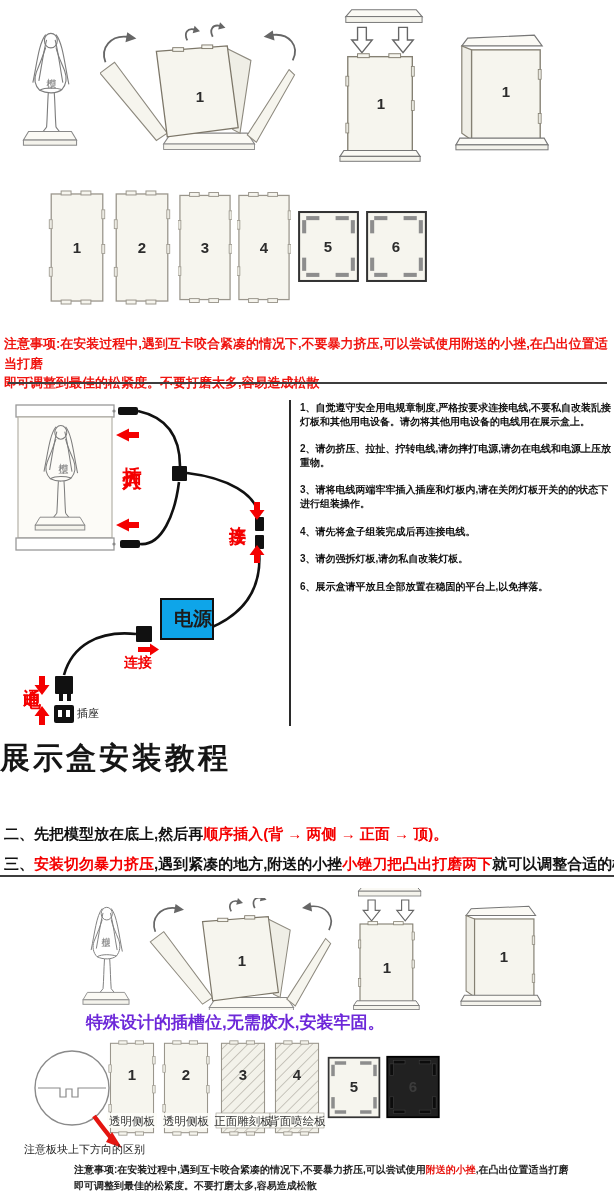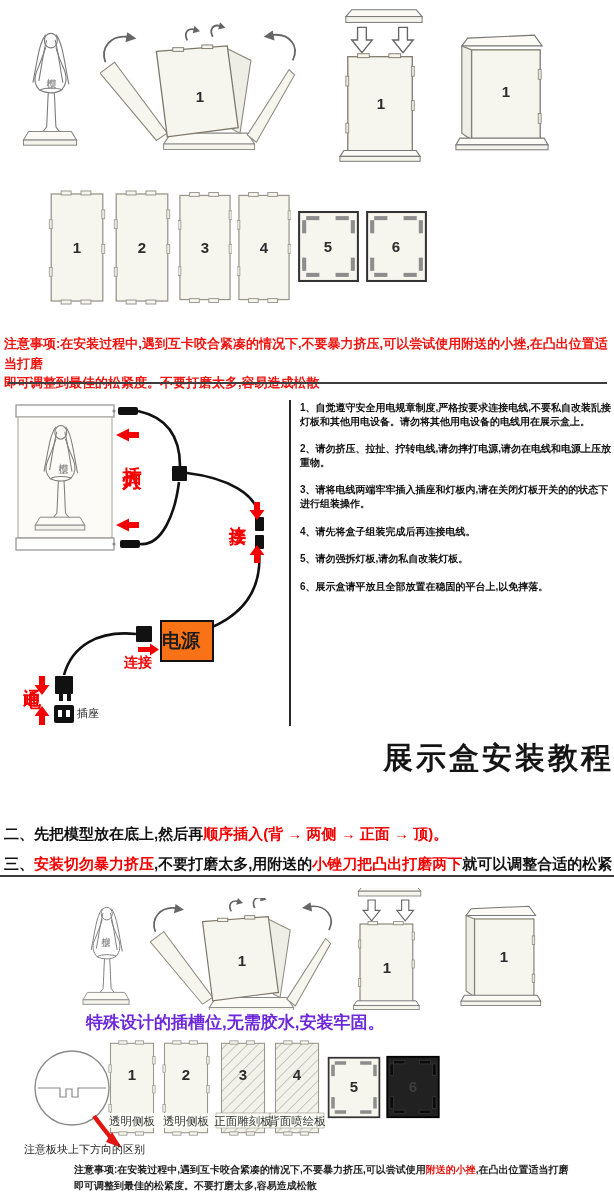--- a/index.html
+++ b/index.html
@@ -10,28 +10,28 @@
   .b{font-weight:700;}
   .warn-top{left:4px;top:334px;width:606px;font-size:13px;line-height:1.5;font-weight:700;color:#f01510;}
   .warn-top .xb{font-weight:900;}
   .divider1{left:8px;top:382px;width:599px;height:2px;background:#3d3d3d;}
   .divider2{left:0;top:875px;width:614px;height:2px;background:#3d3d3d;}
   .vline{left:289px;top:400px;width:2px;height:326px;background:#2b2b2b;}
   .vtext{writing-mode:vertical-rl;text-orientation:upright;letter-spacing:2px;}
   .lbl-insert{left:119px;top:452px;font-size:19px;font-weight:700;color:#f40000;}
   .lbl-connect-side{left:226px;top:512px;font-size:17px;font-weight:700;color:#f40000;}
   .lbl-power-on{left:20px;top:674px;font-size:18px;font-weight:700;color:#f40000;}
-  .power-box{left:160px;top:620px;width:50px;height:38px;border:2px solid #111;
-             display:flex;align-items:center;justify-content:flex-start;font-size:19px;font-weight:600;background:#f97316;}
+  .power-box{left:160px;top:598px;width:50px;height:38px;border:2px solid #111;
+             display:flex;align-items:center;justify-content:flex-end;font-size:19px;font-weight:600;background:#0ea5e9;}
   .lbl-connect-mid{left:124px;top:654px;font-size:14px;font-weight:700;color:#f40000;}
   .lbl-socket{left:77px;top:706px;font-size:11px;color:#111;}
   .lbl-model{color:#8a8a8a;font-size:10px;letter-spacing:1px;}
   .safety-col{left:300px;top:401px;width:312px;font-size:10px;font-weight:600;line-height:1.36;color:#111;}
   .safety-col p{margin:0 0 14px 0;}
-  .title{left:0;top:738px;width:614px;text-align:right;font-size:30px;font-weight:700;letter-spacing:3px;color:#151515;}
+  .title{left:0;top:738px;width:614px;text-align:left;font-size:30px;font-weight:700;letter-spacing:3px;color:#151515;}
   .step{font-size:15px;font-weight:600;white-space:nowrap;color:#111;}
   .step .red{color:#f40000;}
   .step1{left:4px;top:794px;}
   .step2{left:4px;top:825px;text-align:center;}
   .step3{left:4px;top:855px;}
   .caption-red{left:86px;top:1011px;font-size:17px;font-weight:700;color:#6d28d9;}
   .circle-note{left:24px;top:1142px;font-size:11px;color:#222;}
   .warn-bottom{left:74px;top:1162px;width:530px;font-size:10px;font-weight:600;line-height:1.6;color:#222;}
   .warn-bottom .xb{color:#e81610;font-weight:700;}
   svg{display:block;}
@@ -237,31 +237,31 @@
   <span class="abs lbl-connect-mid">连接</span>
   <span class="abs vtext lbl-power-on">通电</span>
   <span class="abs lbl-socket">插座</span>
   <div class="abs vline"></div>
 
   <div class="abs safety-col">
     <p>1、自觉遵守安全用电规章制度,严格按要求连接电线,不要私自改装乱接灯板和其他用电设备。请勿将其他用电设备的电线用在展示盒上。</p>
     <p>2、请勿挤压、拉扯、拧转电线,请勿摔打电源,请勿在电线和电源上压放重物。</p>
     <p>3、请将电线两端牢牢插入插座和灯板内,请在关闭灯板开关的的状态下进行组装操作。</p>
     <p>4、请先将盒子组装完成后再连接电线。</p>
-    <p>5、请勿强拆灯板,请勿私自改装灯板。</p>
+    <p>3、请勿强拆灯板,请勿私自改装灯板。</p>
     <p>6、展示盒请平放且全部放置在稳固的平台上,以免摔落。</p>
   </div>
 
   <div class="abs title">展示盒安装教程</div>
 
   <div class="abs step step2">
     <span>二、先把模型放在底上,然后再</span><span class="red b">顺序插入(背 → 两侧 → 正面 → 顶)。</span>
   </div>
   <div class="abs step step3">
-    <span>三、</span><span class="red b">安装切勿暴力挤压</span><span>,不要打磨太多,用附送的</span><span class="red b">小锉刀把凸出打磨两下</span><span>就可以调整合适的松紧</span>
+    <span>三、</span><span class="red b">安装切勿暴力挤压</span><span>,遇到紧凑的地方,附送的小挫</span><span class="red b">小锉刀把凸出打磨两下</span><span>就可以调整合适的松紧</span>
   </div>
   <div class="abs divider2"></div>
 
   <svg class="abs" style="left:0;top:888px" width="614" height="122" viewBox="0 0 614 122">
     <use href="#sym-figure" x="80" y="14" width="52" height="108"></use>
     <use href="#sym-unfold" x="148" y="10" width="190" height="118"></use>
     <text class="num" x="242" y="78" text-anchor="middle">1</text>
     <use href="#sym-box-insert" x="352" y="-4" width="72" height="128"></use>
     <text class="num" x="387" y="85" text-anchor="middle">1</text>
     <use href="#sym-box-done" x="455" y="14" width="90" height="106"></use>

